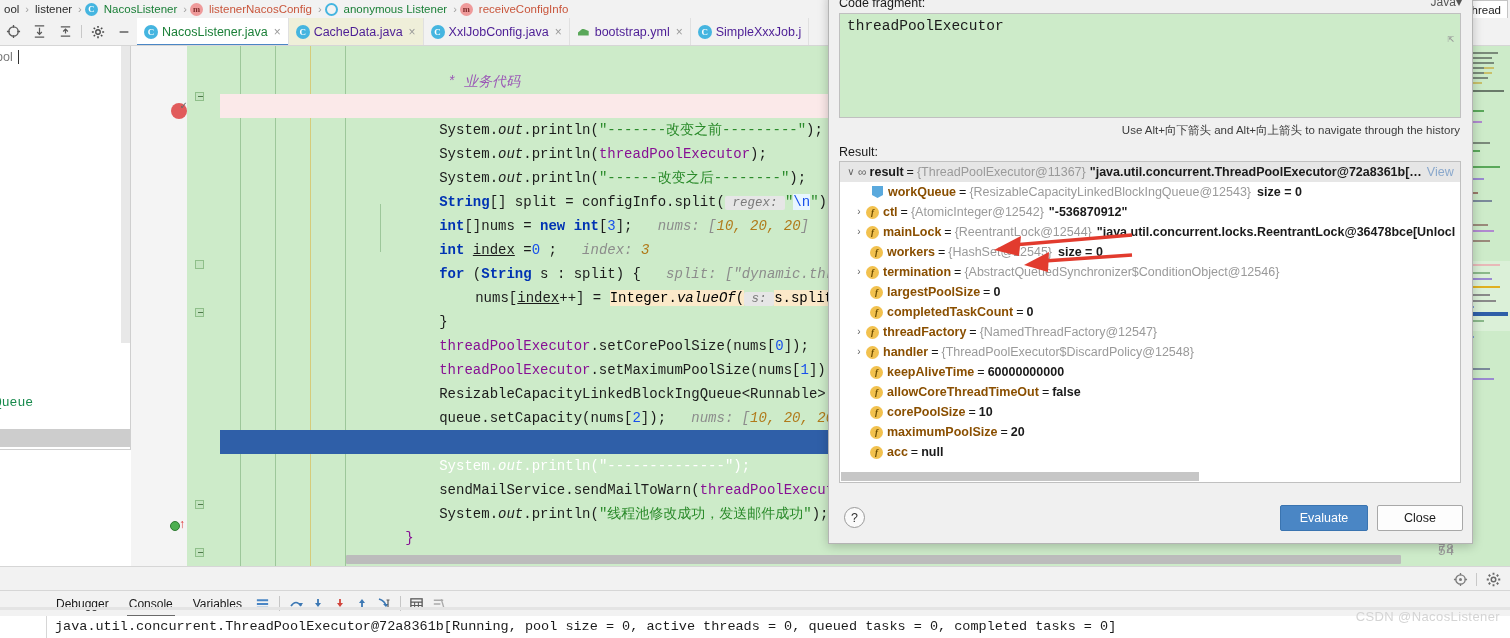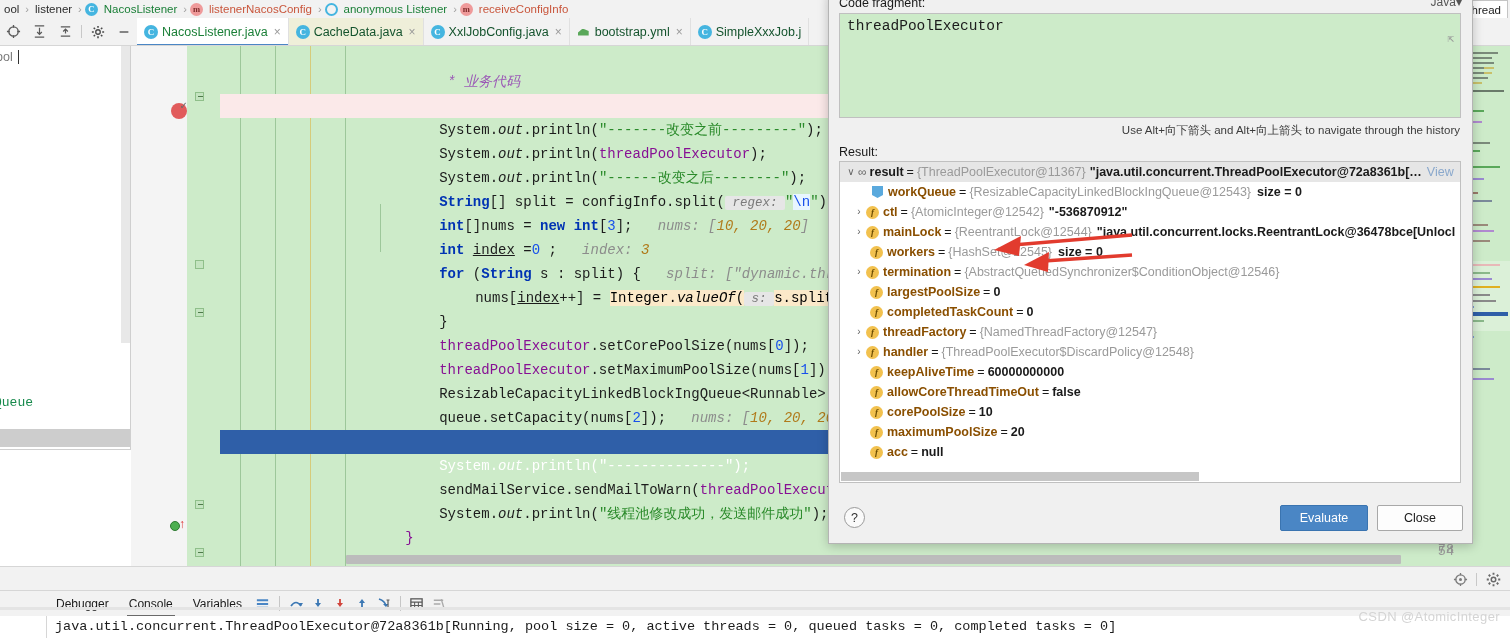--- a/index.html
+++ b/index.html
@@ -57,21 +57,21 @@
     font-size: 12.5px; white-space: nowrap; position: relative;
     border-right: 1px solid #e0e0e0;
   }
   .tab.active { background: #ffffff; }
   .tab.active::after { content:""; position:absolute; left:0; right:0; bottom:0; height:2px; background:#4a86c5; }
   .tab.cream { background: #efefd9; }
   .tab-close { margin-left: 6px; color: #9a9a9a; font-size: 12px; }
   .tab-ico { width: 14px; height: 14px; margin-right: 4px; display:inline-flex;align-items:center;justify-content:center;
              border-radius:50%; font-size:9px; color:#fff; font-weight:bold; font-family:"Liberation Serif",serif;}
   .tab-lbl-green { color: #1a7f37; }
-  .tab-lbl-dark { color: #14532d; }
+  .tab-lbl-dark { color: #4c1d95; }
   .yml-ico { width:14px;height:14px;margin-right:4px;position:relative;}
   .yml-ico::before{content:"";position:absolute;left:1px;top:4px;width:11px;height:7px;background:#5aa85a;
      clip-path: polygon(0 60%, 45% 0, 100% 35%, 100% 100%, 0 100%);}
 
   
   .left-panel {
     position: absolute; left: 0; top: 46px; width: 131px; height: 404px;
     background: #ffffff; border-right: 1px solid #cfcfcf; border-bottom:1px solid #cfcfcf;
     font-size: 12px; overflow: hidden;
   }
@@ -802,15 +802,15 @@
       <svg width="15" height="14" viewBox="0 0 16 14">
         <path d="M3 3 H13 M3 7 H10 M3 11 H12" stroke="#aaaaaa" stroke-width="1.7"></path>
         <path d="M11 2 L14 12" stroke="#aaaaaa" stroke-width="1.4"></path>
       </svg>
     </div>
   </div>
 
   <div class="mini-sb"></div>
   <div class="console-left"></div>
   <div class="console">java.util.concurrent.ThreadPoolExecutor@72a8361b[Running, pool size = 0, active threads = 0, queued tasks = 0, completed tasks = 0]</div>
-  <div class="watermark">CSDN @AtomicInteger</div>
+  <div class="watermark">CSDN @NacosListener</div>
 
 </div>
 
 </body></html>

